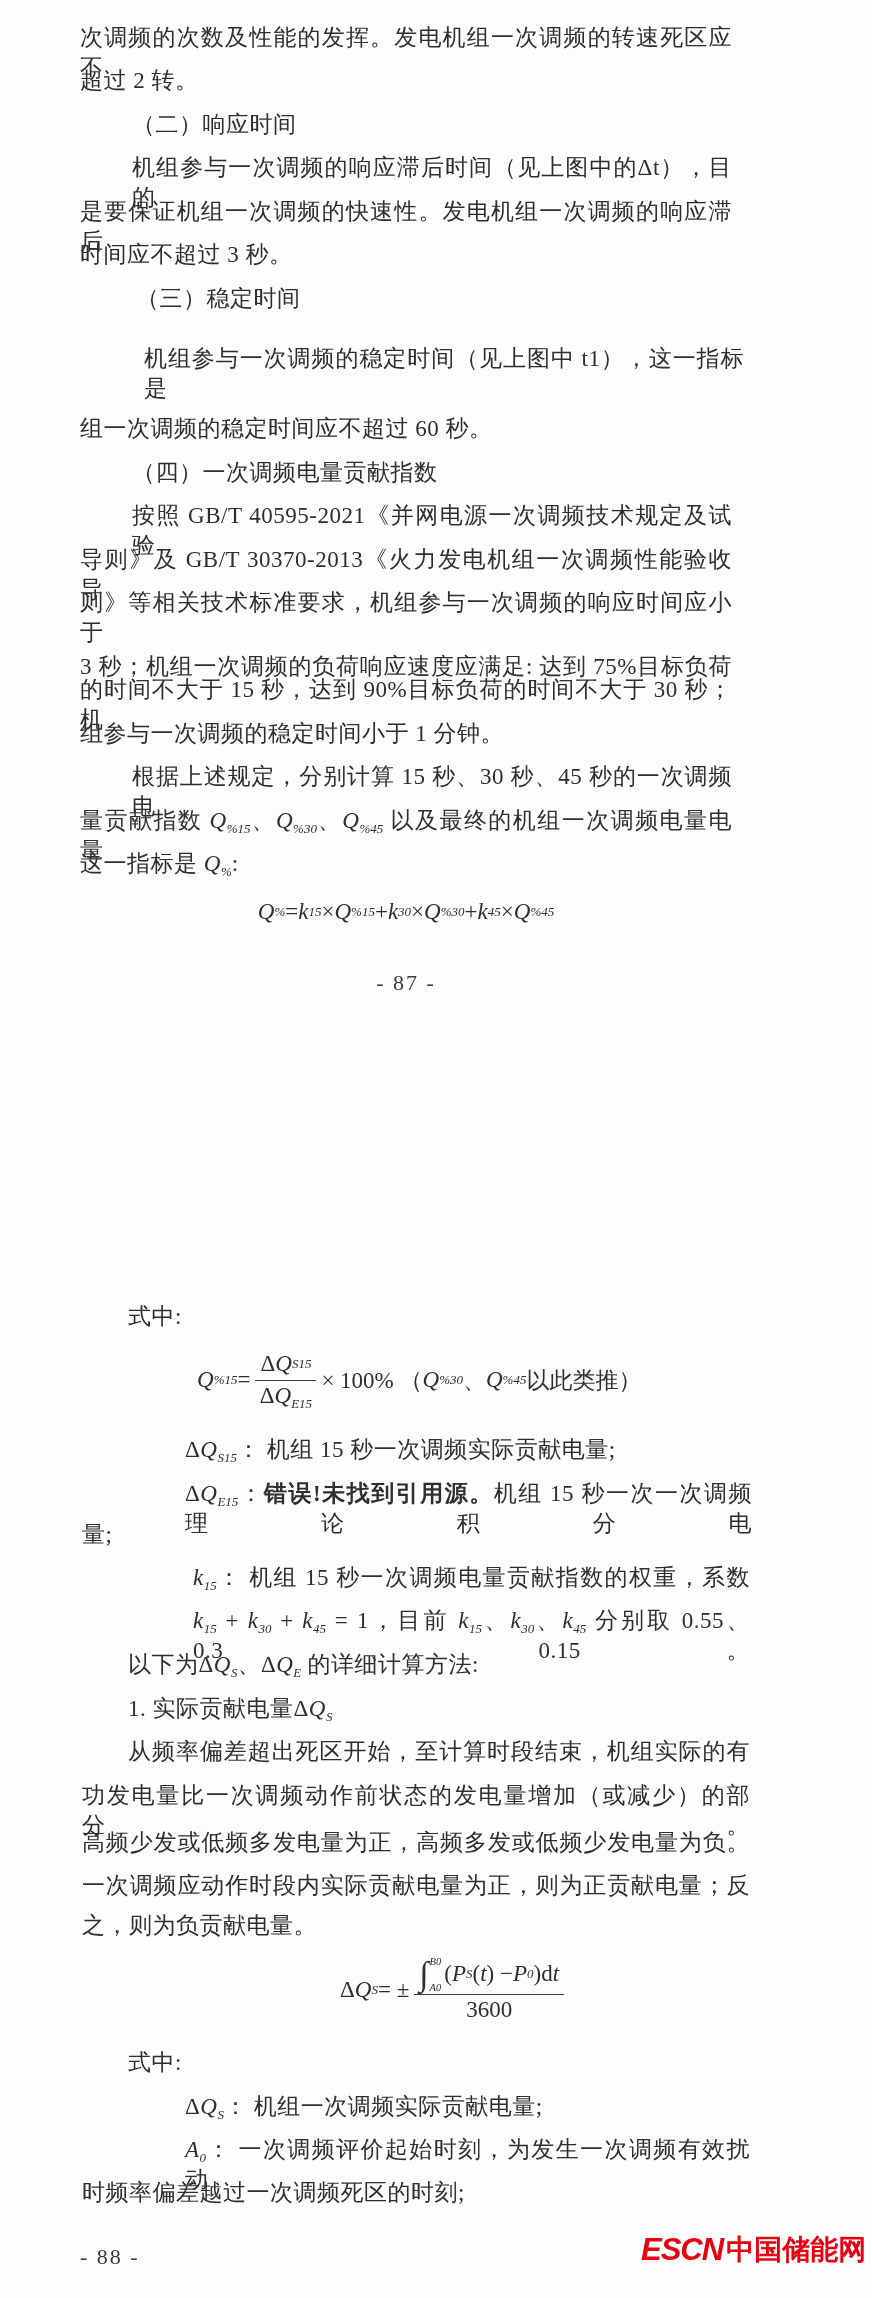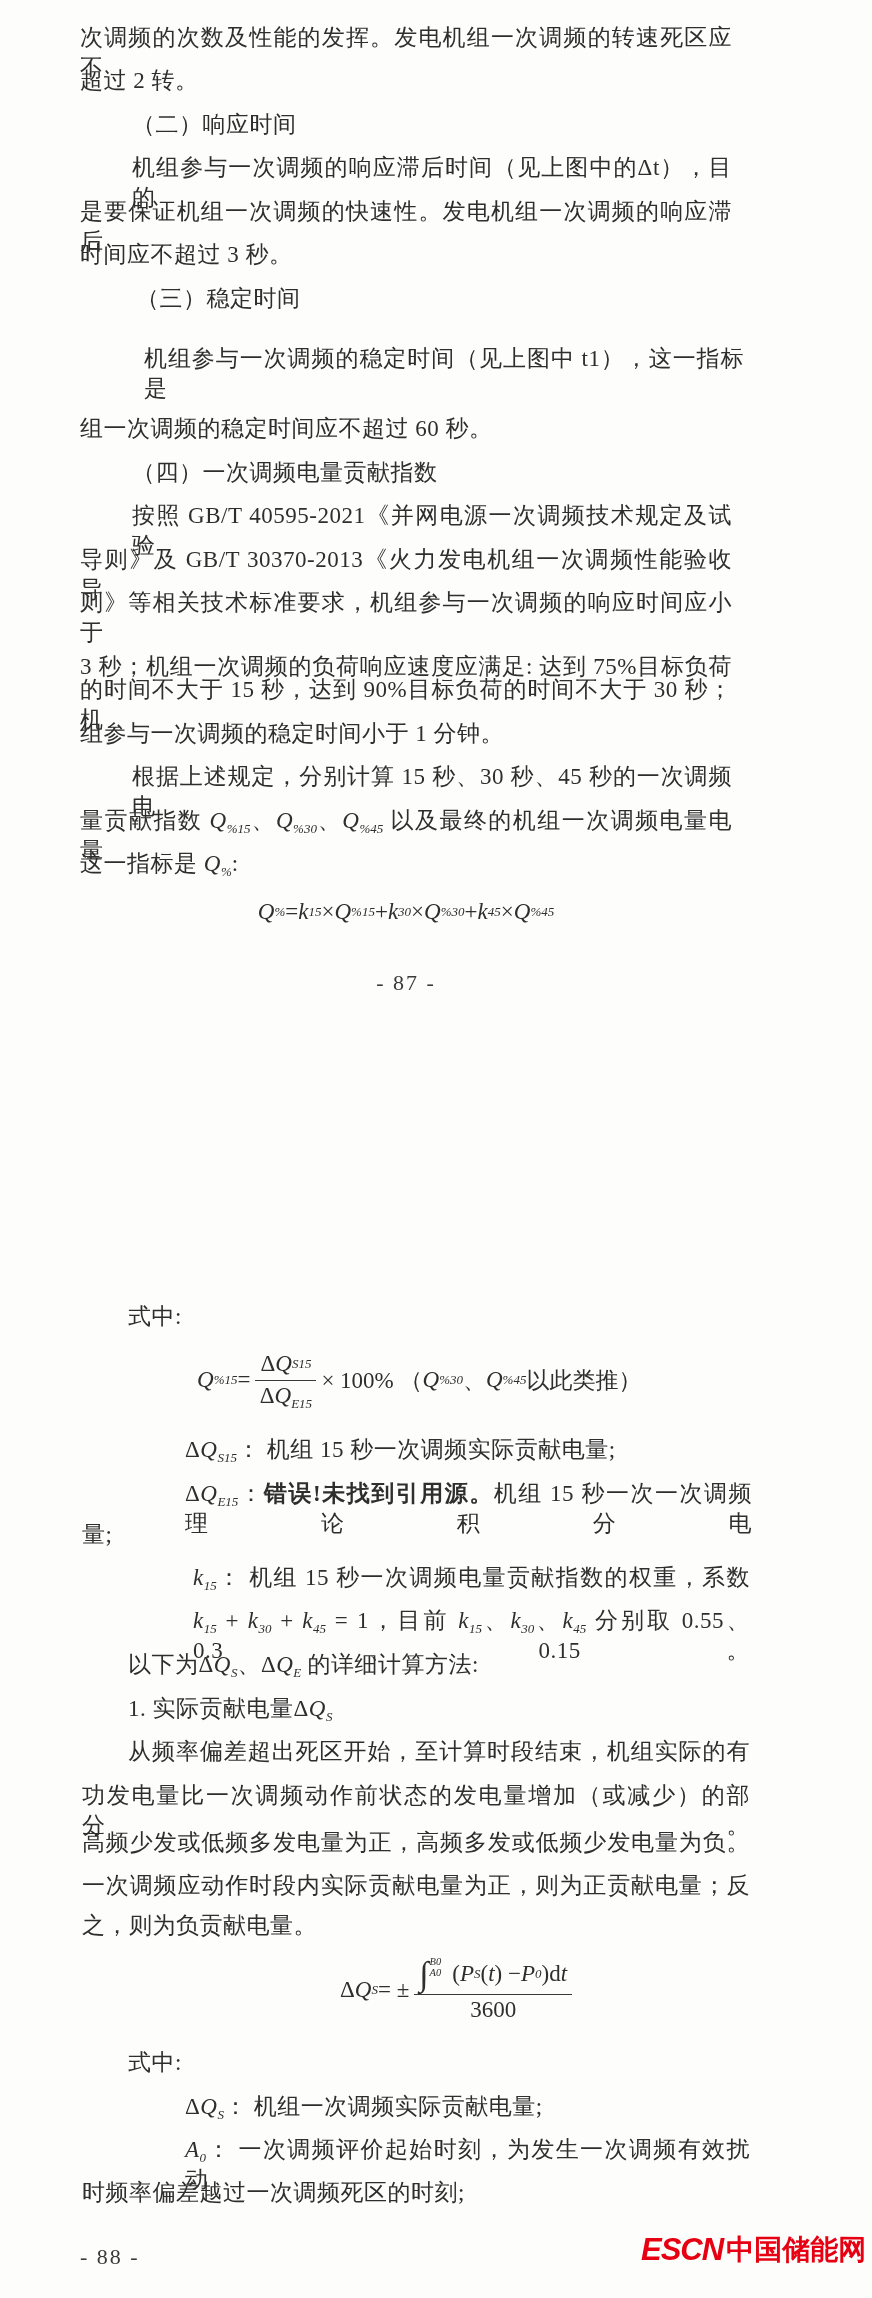--- a/index.html
+++ b/index.html
@@ -58,25 +58,25 @@
   .frac .den{ padding-top:2px; }
   .bigint{
     font-size:34px;
     line-height:1;
     font-style:normal;
     margin-right:1px;
   }
   .intlim{
     display:inline-flex;
     flex-direction:column;
-    justify-content:flex-start;
+    justify-content:space-between;
     height:36px;
     font-size:10.5px;
     font-style:italic;
-    margin-right:11px;
+    margin-right:3px;
     transform:translateY(1px);
     line-height:1;
   }
   .pagenum{
     position:absolute;
     font-size:22px;
     letter-spacing:2px;
     color:#3a3a3a;
   }
   .logo{

